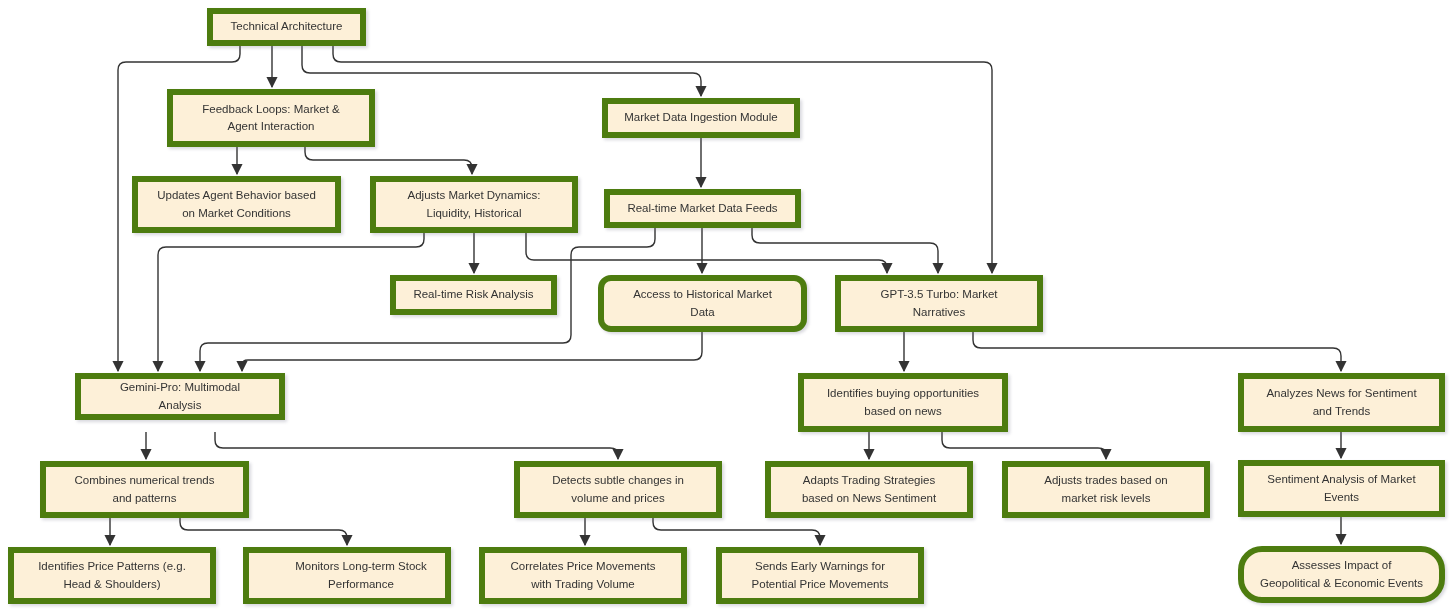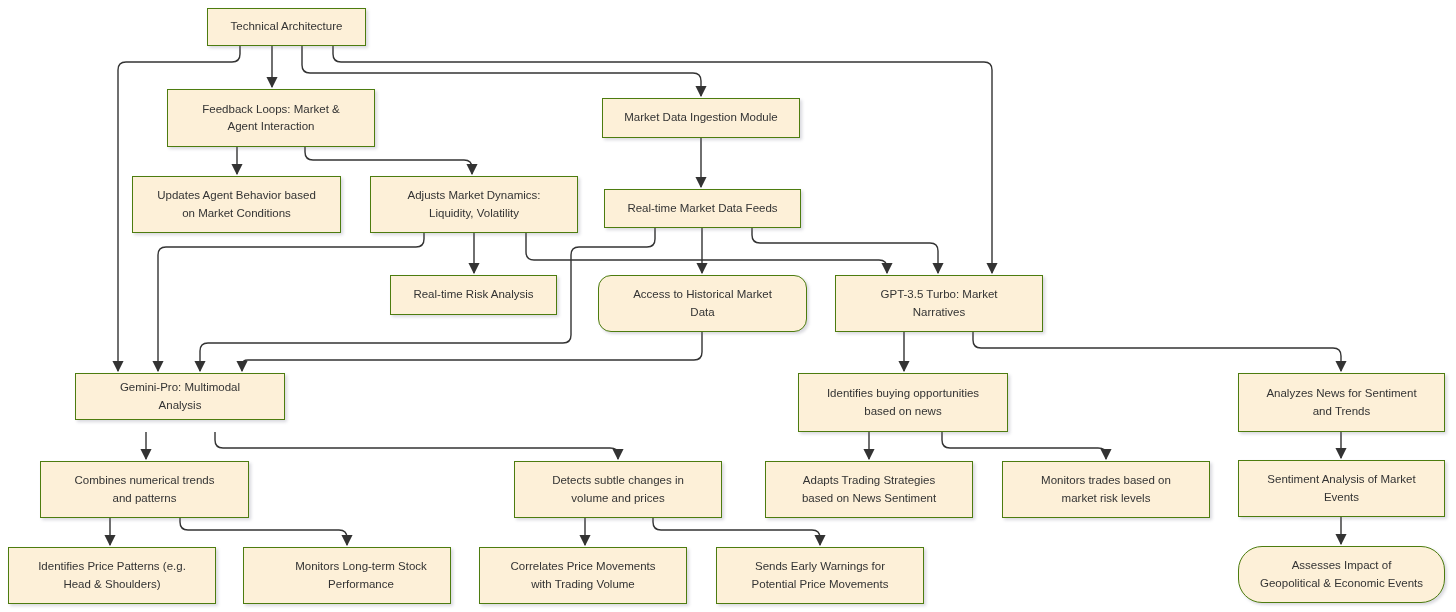--- a/index.html
+++ b/index.html
@@ -17,21 +17,21 @@
   }
   #edges {
     position: absolute;
     top: 0;
     left: 0;
   }
   .node {
     position: absolute;
     box-sizing: border-box;
     background: #fdf0d8;
-    border: 1px solid #4d7c0f;
+    border: 6px solid #4d7c0f;
     box-shadow: 2px 2px 3px rgba(120, 120, 140, 0.28);
     color: #333333;
     font-size: 11.5px;
     line-height: 1.5;
     text-align: center;
     display: flex;
     align-items: center;
     justify-content: center;
     white-space: pre-line;
     z-index: 2;
@@ -78,40 +78,40 @@
     </g>
   </svg>
 
   <div class="node" style="left:207px; top:8px;   width:159px; height:38px;">Technical Architecture</div>
   <div class="node" style="left:167px; top:89px;  width:208px; height:58px;">Feedback Loops: Market &amp;
 Agent Interaction</div>
   <div class="node" style="left:602px; top:98px;  width:198px; height:40px;">Market Data Ingestion Module</div>
   <div class="node" style="left:132px; top:176px; width:209px; height:57px;">Updates Agent Behavior based
 on Market Conditions</div>
   <div class="node" style="left:370px; top:176px; width:208px; height:57px;">Adjusts Market Dynamics:
-Liquidity, Volatility</div>
+Liquidity, Historical</div>
   <div class="node" style="left:604px; top:189px; width:197px; height:39px;">Real-time Market Data Feeds</div>
   <div class="node" style="left:390px; top:275px; width:167px; height:40px;">Real-time Risk Analysis</div>
   <div class="node" style="left:598px; top:275px; width:209px; height:57px;border-radius:13px;">Access to Historical Market
 Data</div>
   <div class="node" style="left:835px; top:275px; width:208px; height:57px;">GPT-3.5 Turbo: Market
 Narratives</div>
   <div class="node" style="left:75px;  top:373px; width:210px; height:47px;">Gemini-Pro: Multimodal
 Analysis</div>
   <div class="node" style="left:798px; top:373px; width:210px; height:59px;">Identifies buying opportunities
 based on news</div>
   <div class="node" style="left:1238px; top:373px; width:207px; height:59px;">Analyzes News for Sentiment
 and Trends</div>
   <div class="node" style="left:40px;  top:461px; width:209px; height:57px;">Combines numerical trends
 and patterns</div>
   <div class="node" style="left:514px; top:461px; width:208px; height:57px;">Detects subtle changes in
 volume and prices</div>
   <div class="node" style="left:765px; top:461px; width:208px; height:57px;">Adapts Trading Strategies
 based on News Sentiment</div>
-  <div class="node" style="left:1002px; top:461px; width:208px; height:57px;">Monitors trades based on
+  <div class="node" style="left:1002px; top:461px; width:208px; height:57px;">Adjusts trades based on
 market risk levels</div>
   <div class="node" style="left:1238px; top:460px; width:207px; height:57px;">Sentiment Analysis of Market
 Events</div>
   <div class="node" style="left:8px;   top:547px; width:208px; height:57px;">Identifies Price Patterns (e.g.
 Head &amp; Shoulders)</div>
   <div class="node" style="left:243px; top:547px; width:208px; height:57px;padding-left:28px;">Monitors Long-term Stock
 Performance</div>
   <div class="node" style="left:479px; top:547px; width:208px; height:57px;">Correlates Price Movements
 with Trading Volume</div>
   <div class="node" style="left:716px; top:547px; width:208px; height:57px;">Sends Early Warnings for

